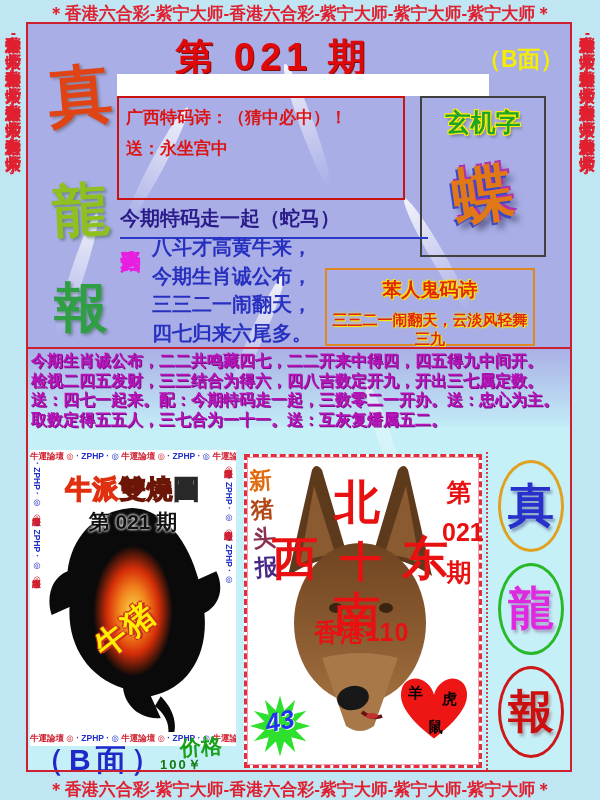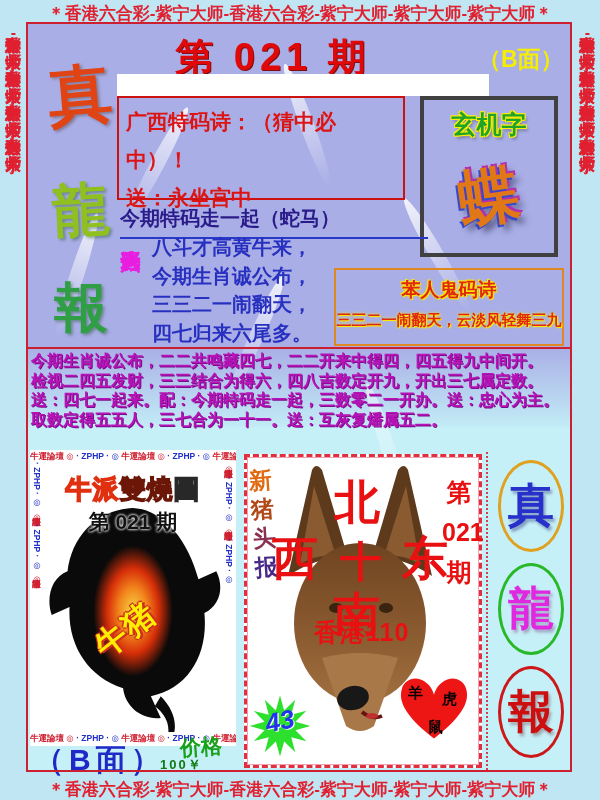--- a/index.html
+++ b/index.html
@@ -37,35 +37,35 @@
   .mh2{left:52px;top:172px;font-size:58px;color:#8fc020;transform:rotate(-3deg);text-shadow:2px 2px 3px rgba(0,60,0,.35);}
   .mh3{left:54px;top:272px;font-size:54px;color:#2f9e44;text-shadow:2px 2px 3px rgba(0,60,0,.35);}
   
   .issue-title{position:absolute;left:118px;top:32px;width:310px;text-align:center;
     font-size:38px;font-weight:bold;color:#e00808;letter-spacing:5px;z-index:3;
     text-shadow:1px 1px 0 #801010;}
   .side-label{position:absolute;left:478px;top:44px;font-size:23px;font-weight:bold;color:#f5ee00;z-index:3;}
   .white-strip{position:absolute;left:117px;top:74px;width:372px;height:22px;background:#ffffff;z-index:3;}
   
   .gx-box{position:absolute;left:117px;top:96px;width:288px;height:104px;border:2px solid #cc1111;
-    box-sizing:border-box;padding:5px 7px;color:#dd1414;font-weight:bold;font-size:21px;line-height:1.8;z-index:3;}
-  
-  .xj-box{position:absolute;left:420px;top:96px;width:138px;height:161px;border:4px solid #404040;
+    box-sizing:border-box;padding:5px 7px;color:#dd1414;font-weight:bold;font-size:17px;line-height:1.8;z-index:3;}
+  
+  .xj-box{position:absolute;left:420px;top:96px;width:126px;height:161px;border:2px solid #404040;
     box-sizing:border-box;text-align:center;z-index:3;}
   .xj-title{margin-top:8px;font-size:25px;font-weight:bold;color:#1fa32a;
     text-shadow:-1px -1px 0 #ffee00,1px -1px 0 #ffee00,-1px 1px 0 #ffee00,1px 1px 0 #ffee00,2px 3px 3px rgba(0,0,0,.3);}
   .xj-char{margin-top:14px;font-size:62px;font-weight:bold;display:inline-block;transform:rotate(-8deg);
     color:#e07818;text-shadow:-2px 2px 0 #3848c8,2px -2px 0 #b030b0,4px 6px 6px rgba(30,30,70,.55);}
   
   .hint{position:absolute;left:120px;top:205px;width:308px;font-size:20px;font-weight:bold;color:#2a1a8a;
     border-bottom:2px solid #2838c8;padding-bottom:5px;z-index:3;}
   .matou-title{position:absolute;left:118px;top:235px;height:112px;writing-mode:vertical-rl;text-orientation:upright;
     font-size:20px;line-height:26px;font-weight:bold;color:#e81ee0;z-index:3;}
   .matou-lines{position:absolute;left:152px;top:233px;font-size:20px;font-weight:bold;color:#2830c0;line-height:28.5px;z-index:3;}
-  .ghost-box{position:absolute;left:334px;top:268px;width:230px;height:78px;border:2px solid #e08820;
+  .ghost-box{position:absolute;left:325px;top:268px;width:210px;height:78px;border:2px solid #e08820;
     box-sizing:border-box;text-align:center;z-index:3;}
   .ghost-title{margin-top:7px;font-size:19px;font-weight:bold;color:#e02810;
     text-shadow:0 0 3px #ffe800,1px 1px 0 #ffe800,-1px -1px 0 #ffe800;}
   .ghost-line{margin-top:8px;font-size:15px;font-weight:bold;color:#e02810;
     text-shadow:0 0 3px #ffe800,1px 1px 0 #ffe800;}
   
   .mid-text{position:absolute;left:31px;top:351px;width:538px;z-index:3;
     font-size:16px;font-weight:bold;color:#b812b8;line-height:19.5px;
     text-shadow:1px 1px 0 #7a0f8a;}
   

